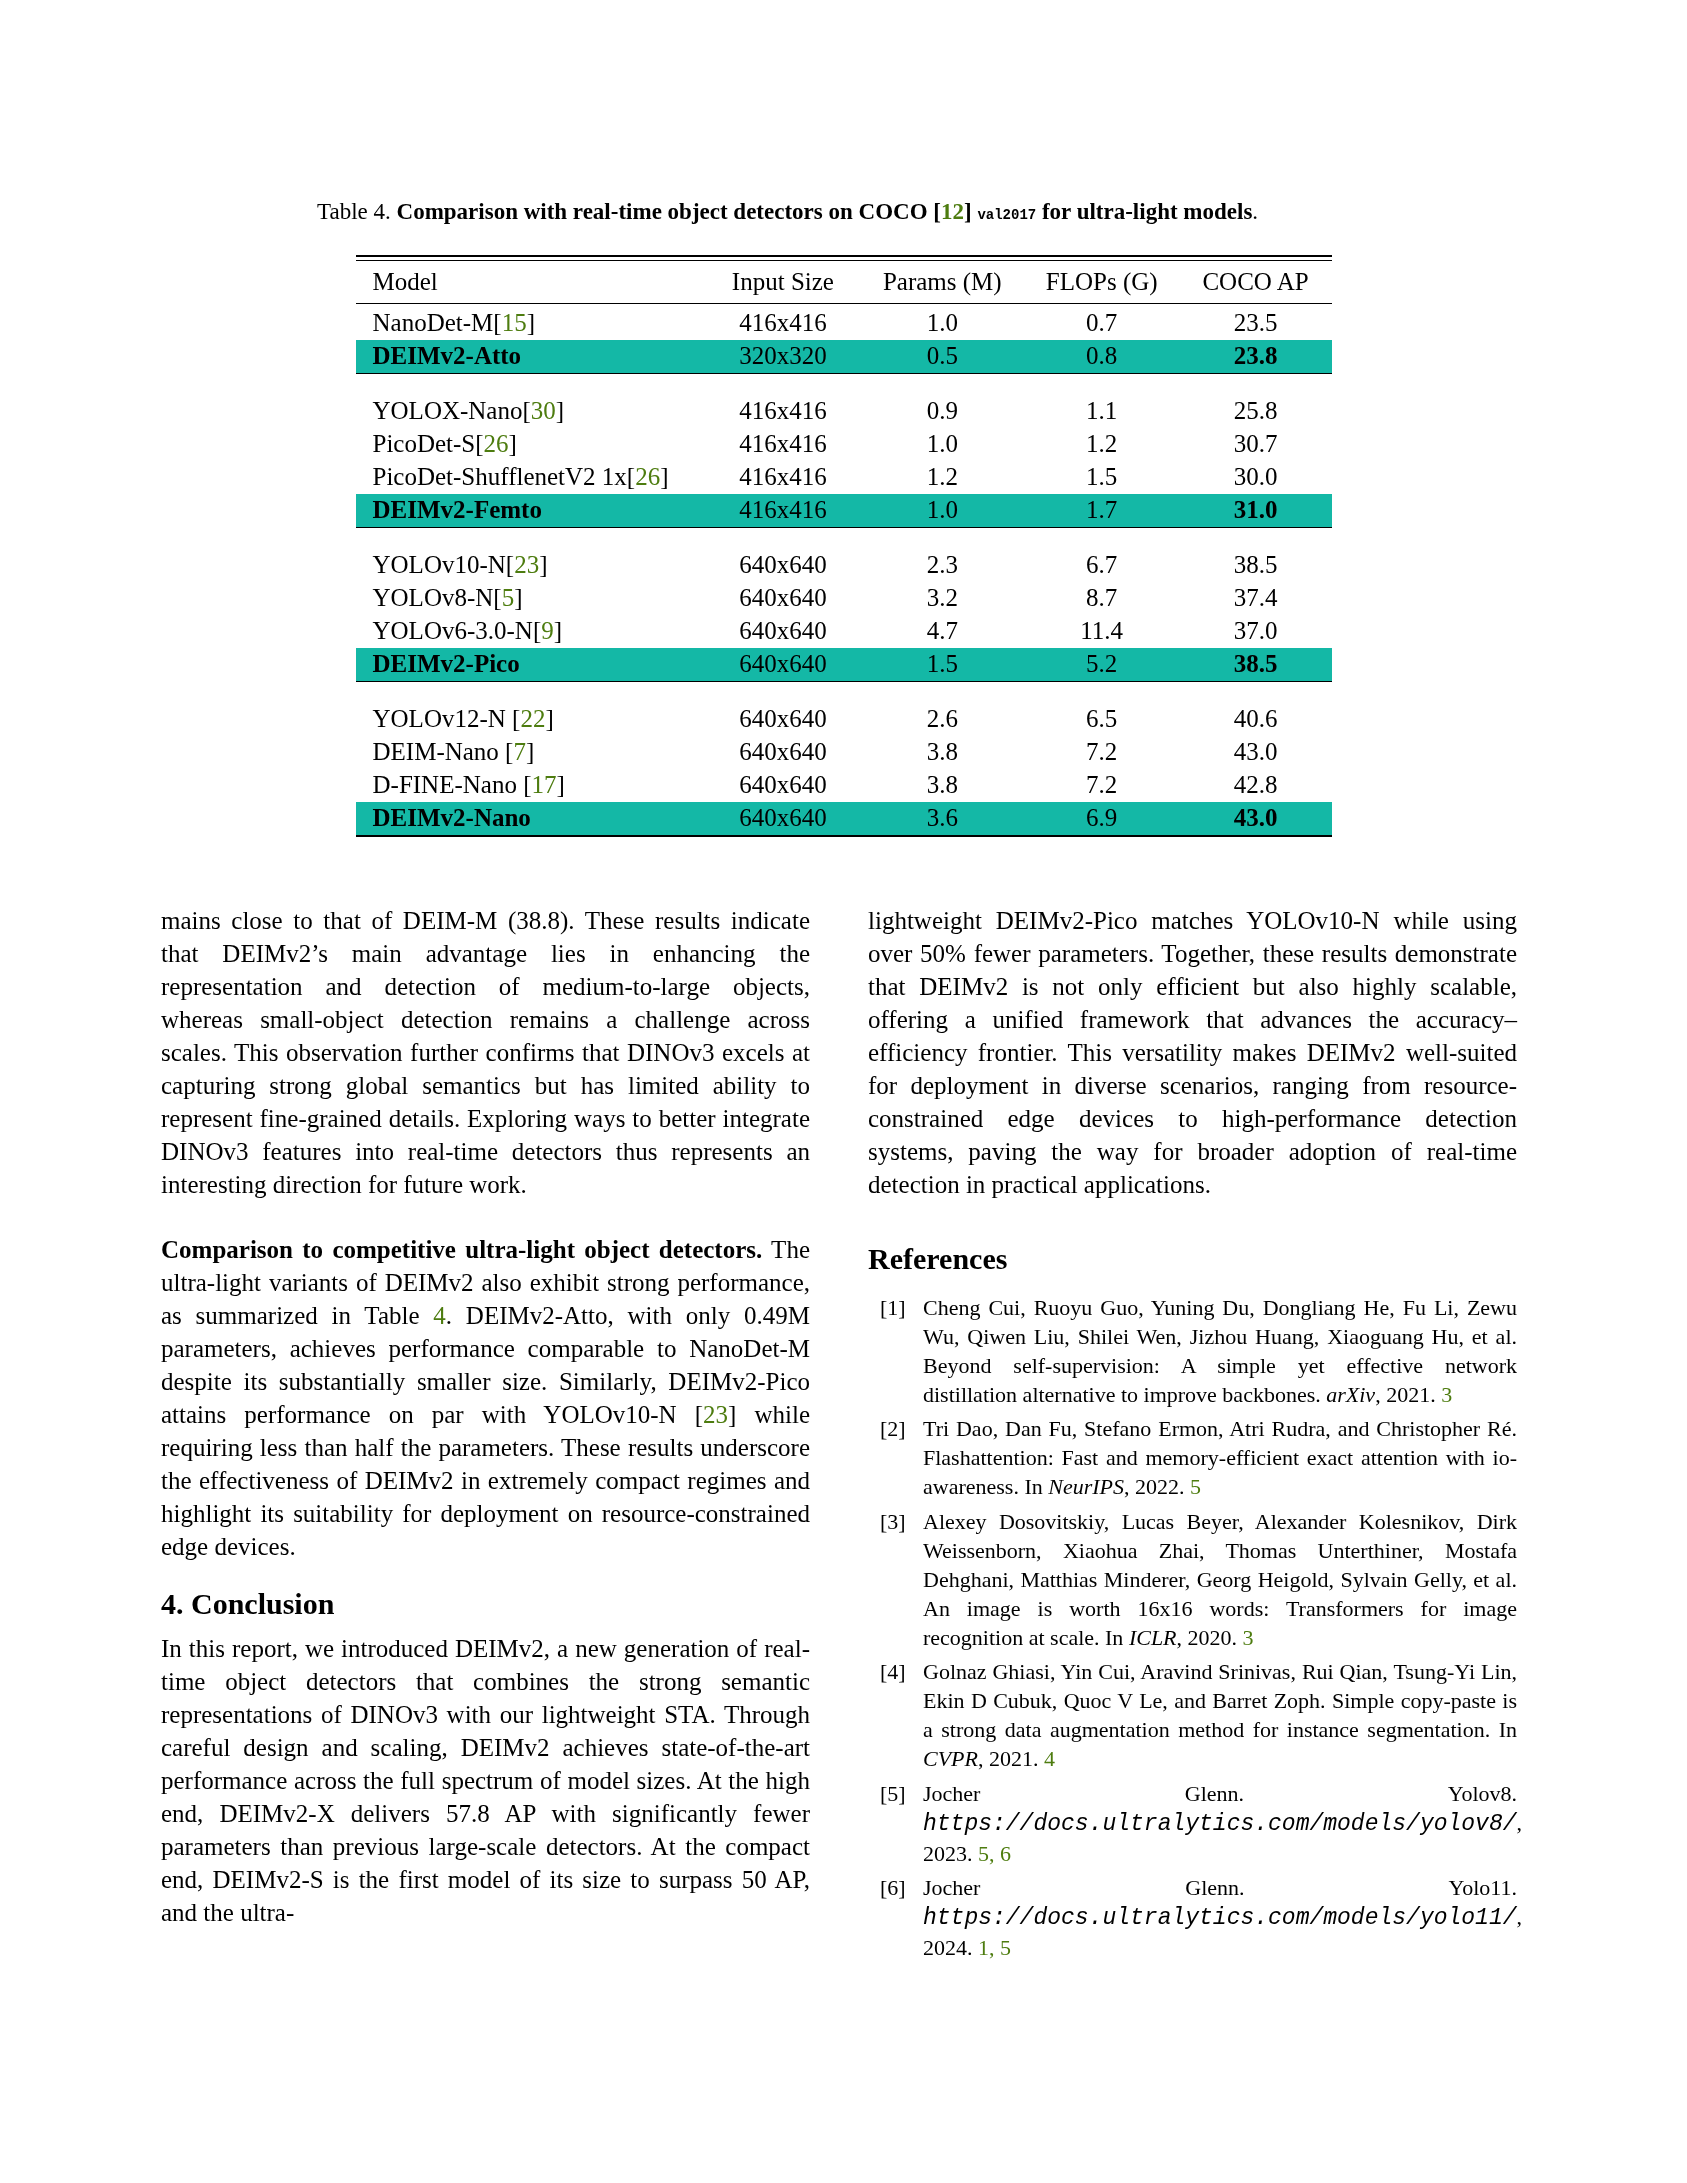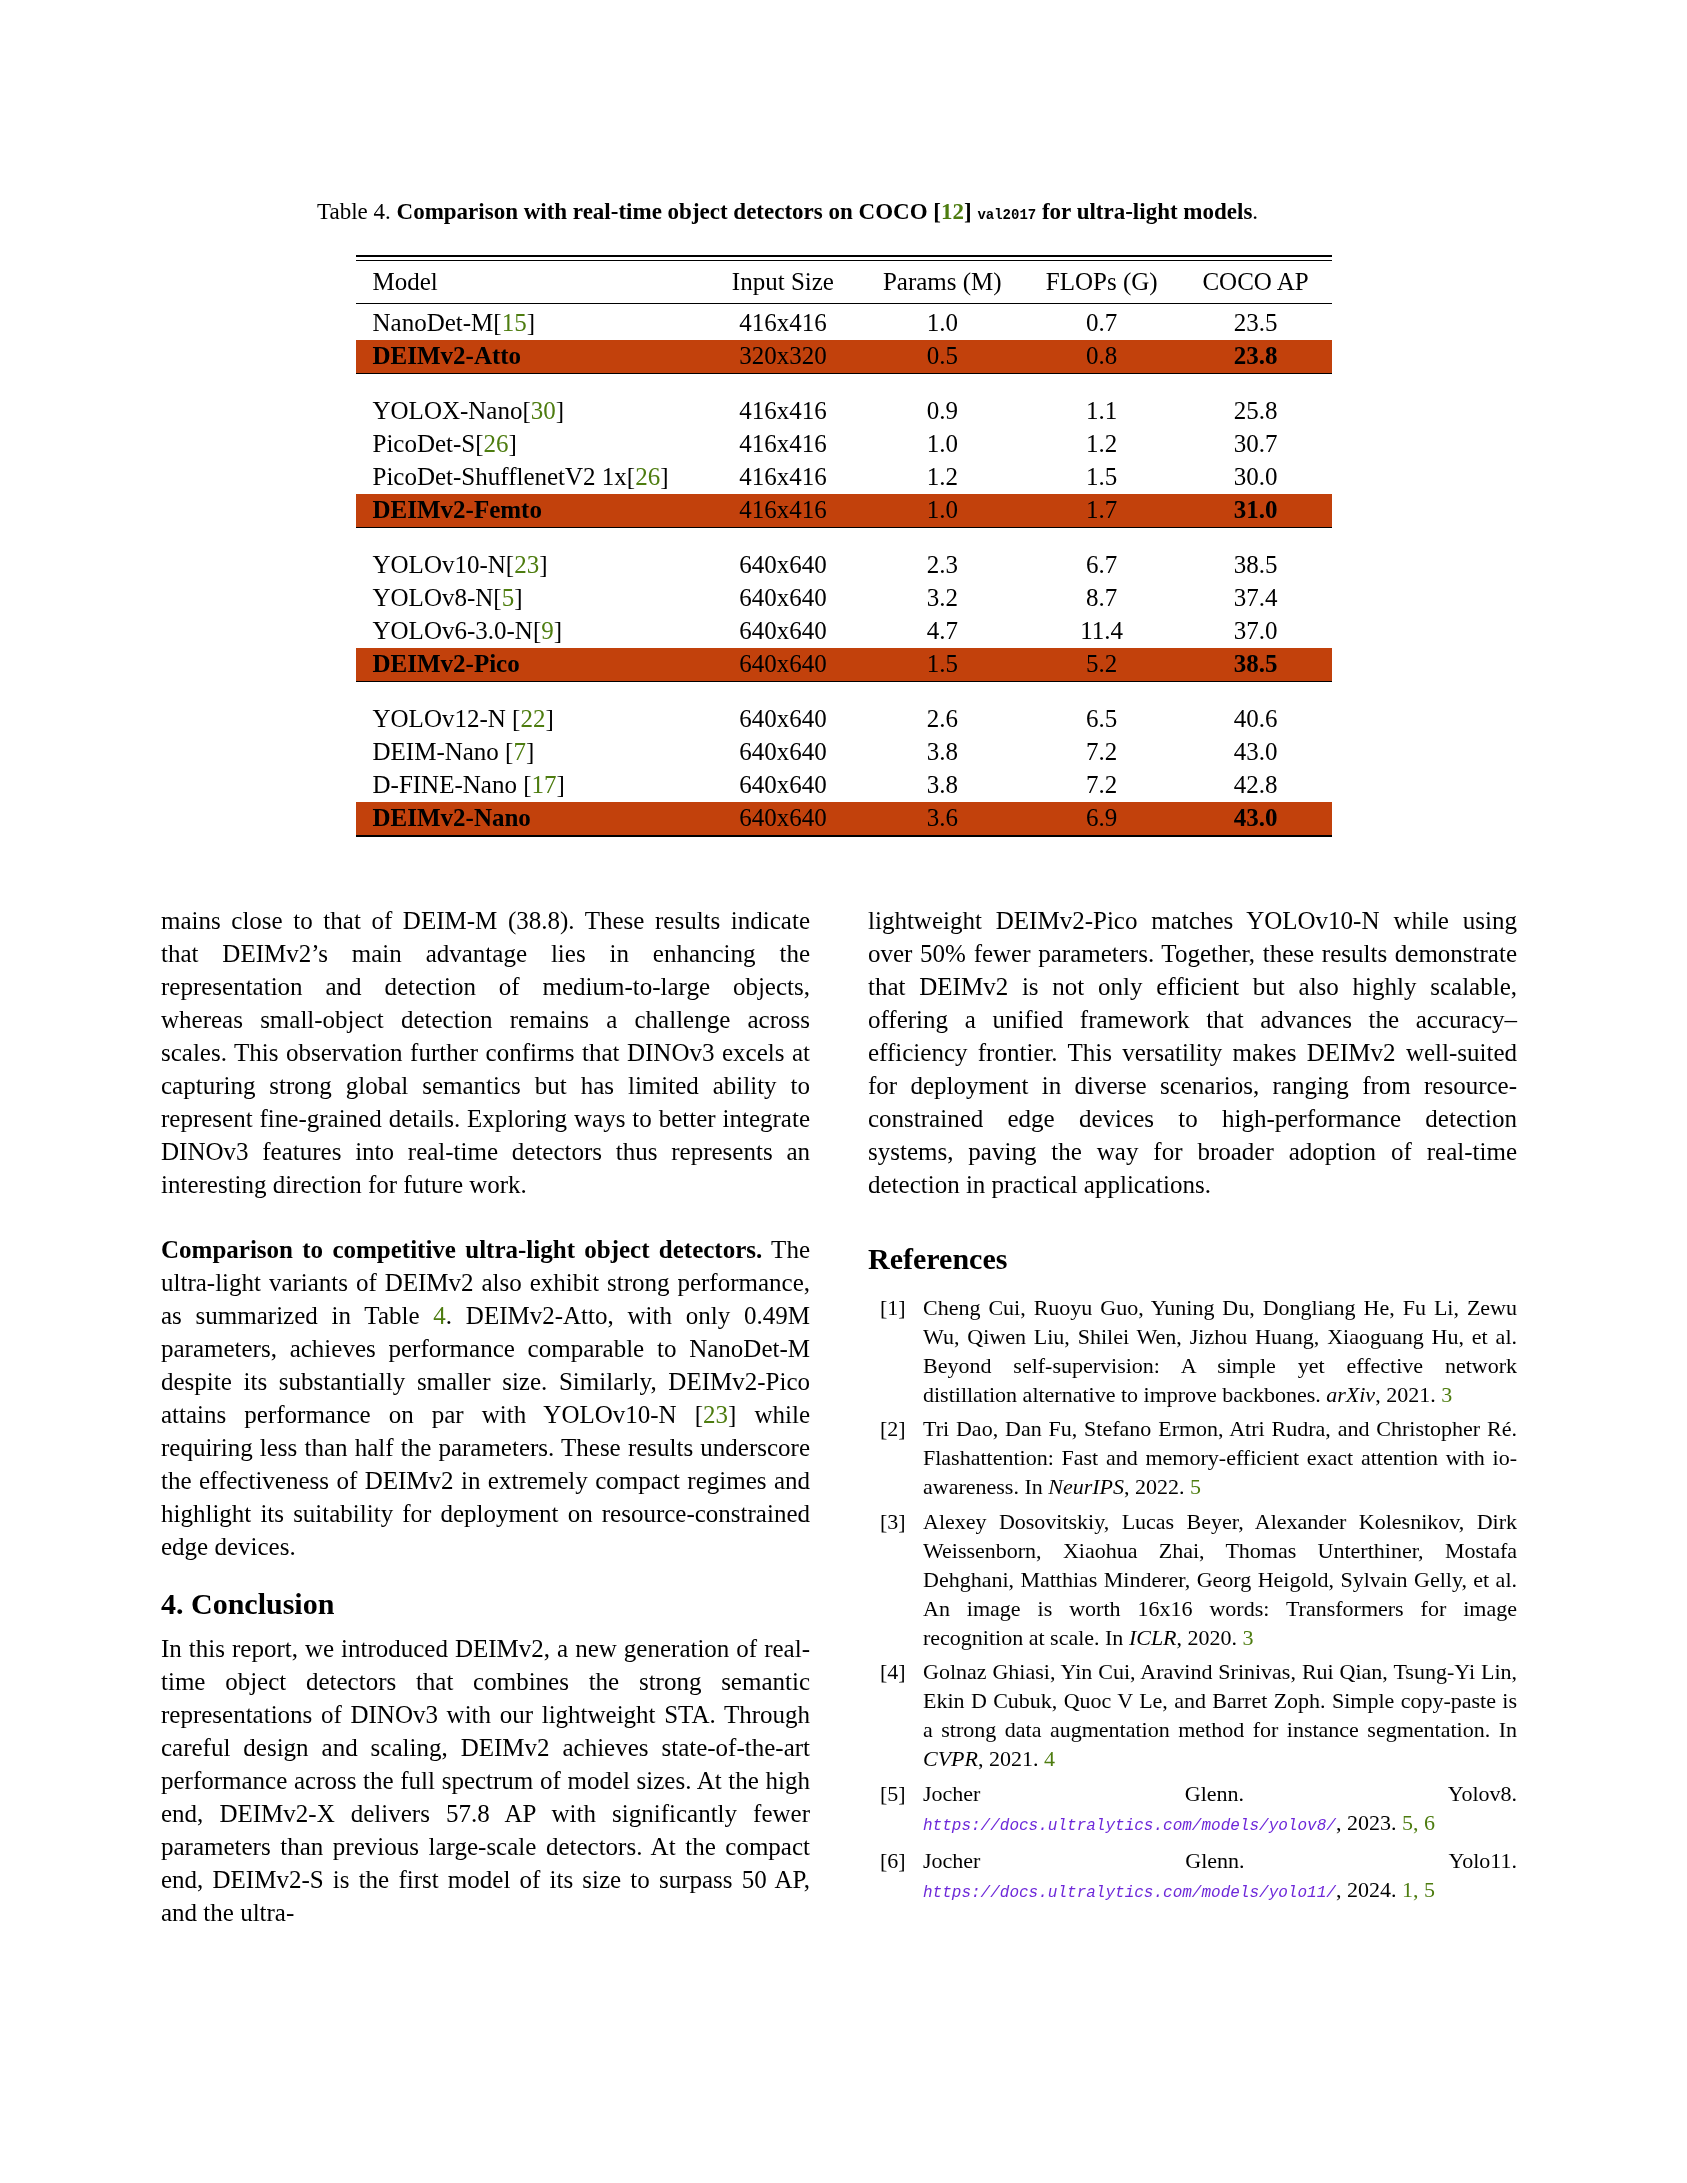--- a/index.html
+++ b/index.html
@@ -25,41 +25,41 @@
     border-collapse: collapse; font-size: 25px;
   }
   .rule-top { position: absolute; left: 356px; width: 976px; background: #000; }
   .tbl td, .tbl th { padding: 0; height: 33px; font-weight: normal; vertical-align: middle; }
   .tbl th { height: 42px; }
   .tbl .c-model { text-align: left; padding-left: 16.5px; width: 331px; }
   .tbl .c-input { text-align: center; width: 154px; }
   .tbl .c-params { text-align: center; width: 163px; }
   .tbl .c-flops { text-align: center; width: 154px; }
   .tbl .c-ap { text-align: center; width: 152px; }
-  .tbl tr.hl td { background: #c2410c; font-weight: normal; margin-top: 46px; }
+  .tbl tr.hl td { background: #14b8a6; font-weight: normal; margin-top: 46px; }
   .tbl tr.hl td.c-model, .tbl tr.hl td.c-ap { font-weight: bold; }
   .tbl tr.group-start td { border-top: 1.8px solid #000; padding-top: 21px; height: 33px; }
   .tbl tr.first-body td { padding-top: 2.8px; }
   .tbl tr.hdr th { border-top: 1.8px solid #000; border-bottom: 1.8px solid #000; }
 
   
   .col { position: absolute; width: 649px; font-size: 25px; line-height: 33px; text-align: justify; }
   .col-left { left: 161px; }
   .col-right { left: 868px; }
   .col p { margin: 0; }
   .run-head { font-weight: bold; }
   h2.section {
     margin: 0; font-size: 30px; font-weight: bold; line-height: 37px;
   }
 
   
   .refs { list-style: none; margin: 0; padding: 0; font-size: 22px; line-height: 29px; }
   .refs li { position: relative; padding-left: 55px; margin-bottom: 5.5px; text-align: justify; }
   .refs .num { position: absolute; left: 12px; top: 0; }
-  .refs .url { font-family: "Liberation Mono", "DejaVu Sans Mono", monospace; font-style: italic; color: #6d28d9; font-size: 16px; margin-top: 36px; }
+  .refs .url { font-family: "Liberation Mono", "DejaVu Sans Mono", monospace; font-style: italic; color: #000000; font-size: 23px; margin-top: 36px; }
 </style>
 </head>
 <body>
 
 <div class="caption">
   <span>Table 4.</span>
   <b><span>Comparison with real-time object detectors on COCO [</span><span class="link">12</span><span>] </span><span class="mono">val2017</span><span> for ultra-light models</span></b><span>.</span>
 </div>
 
 <div class="rule-top" style="top:255px;height:1.8px;"></div>

